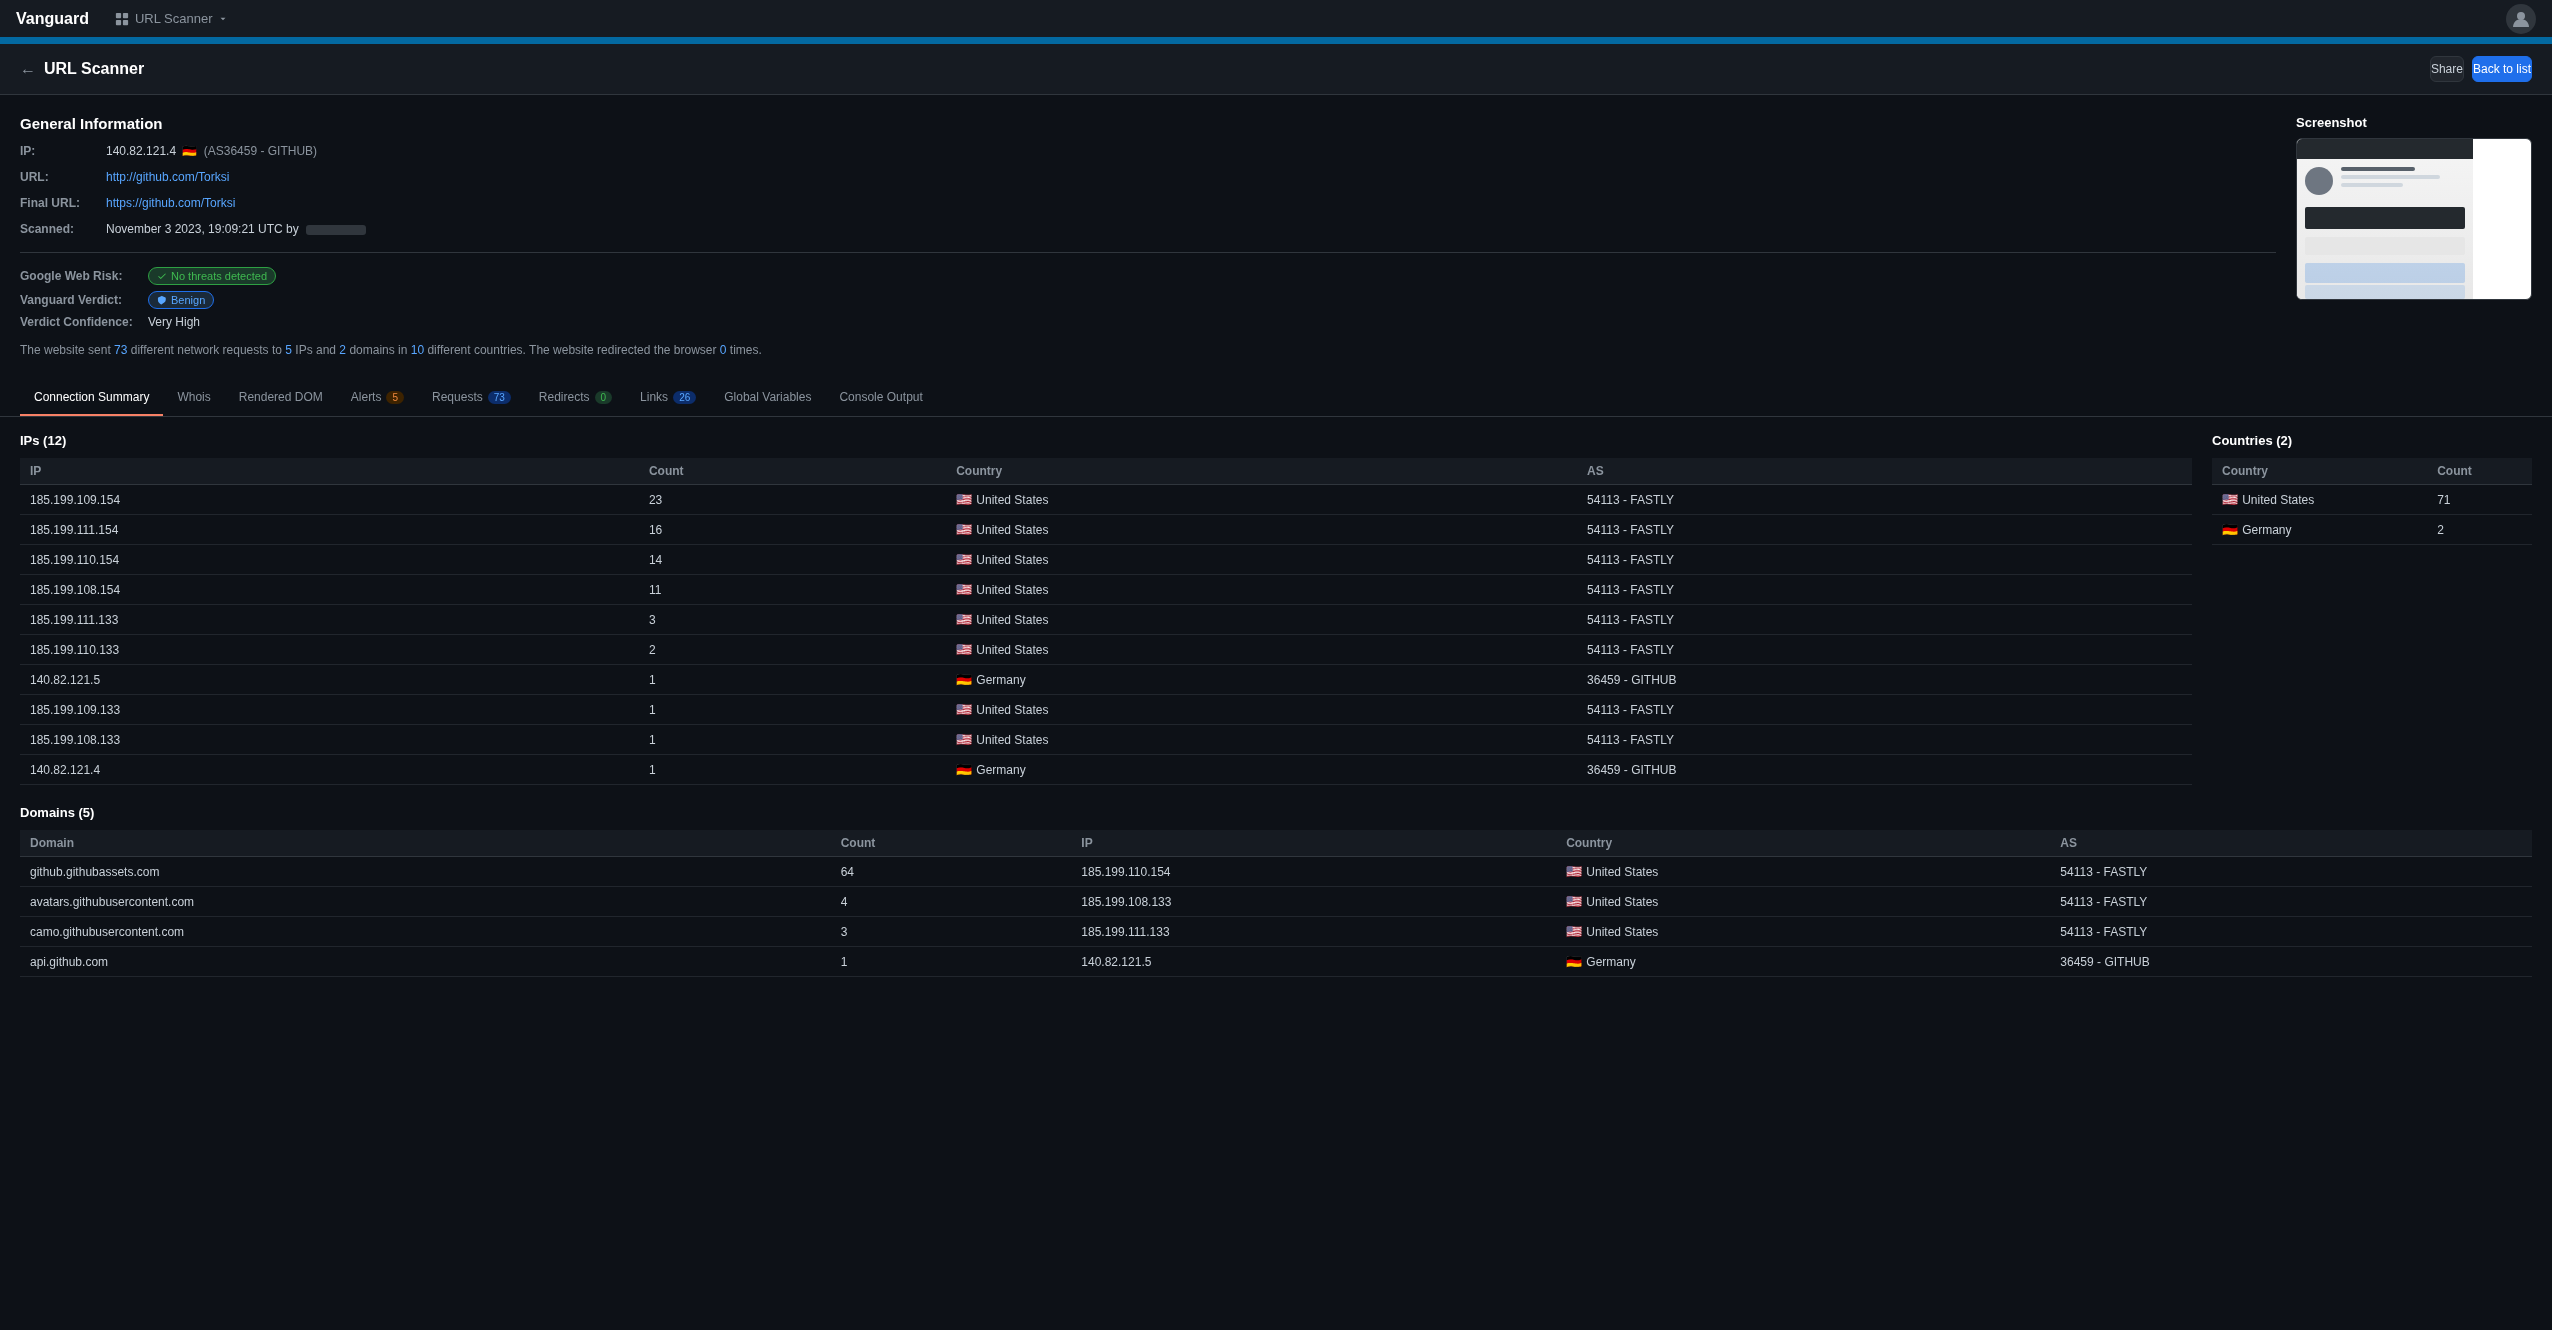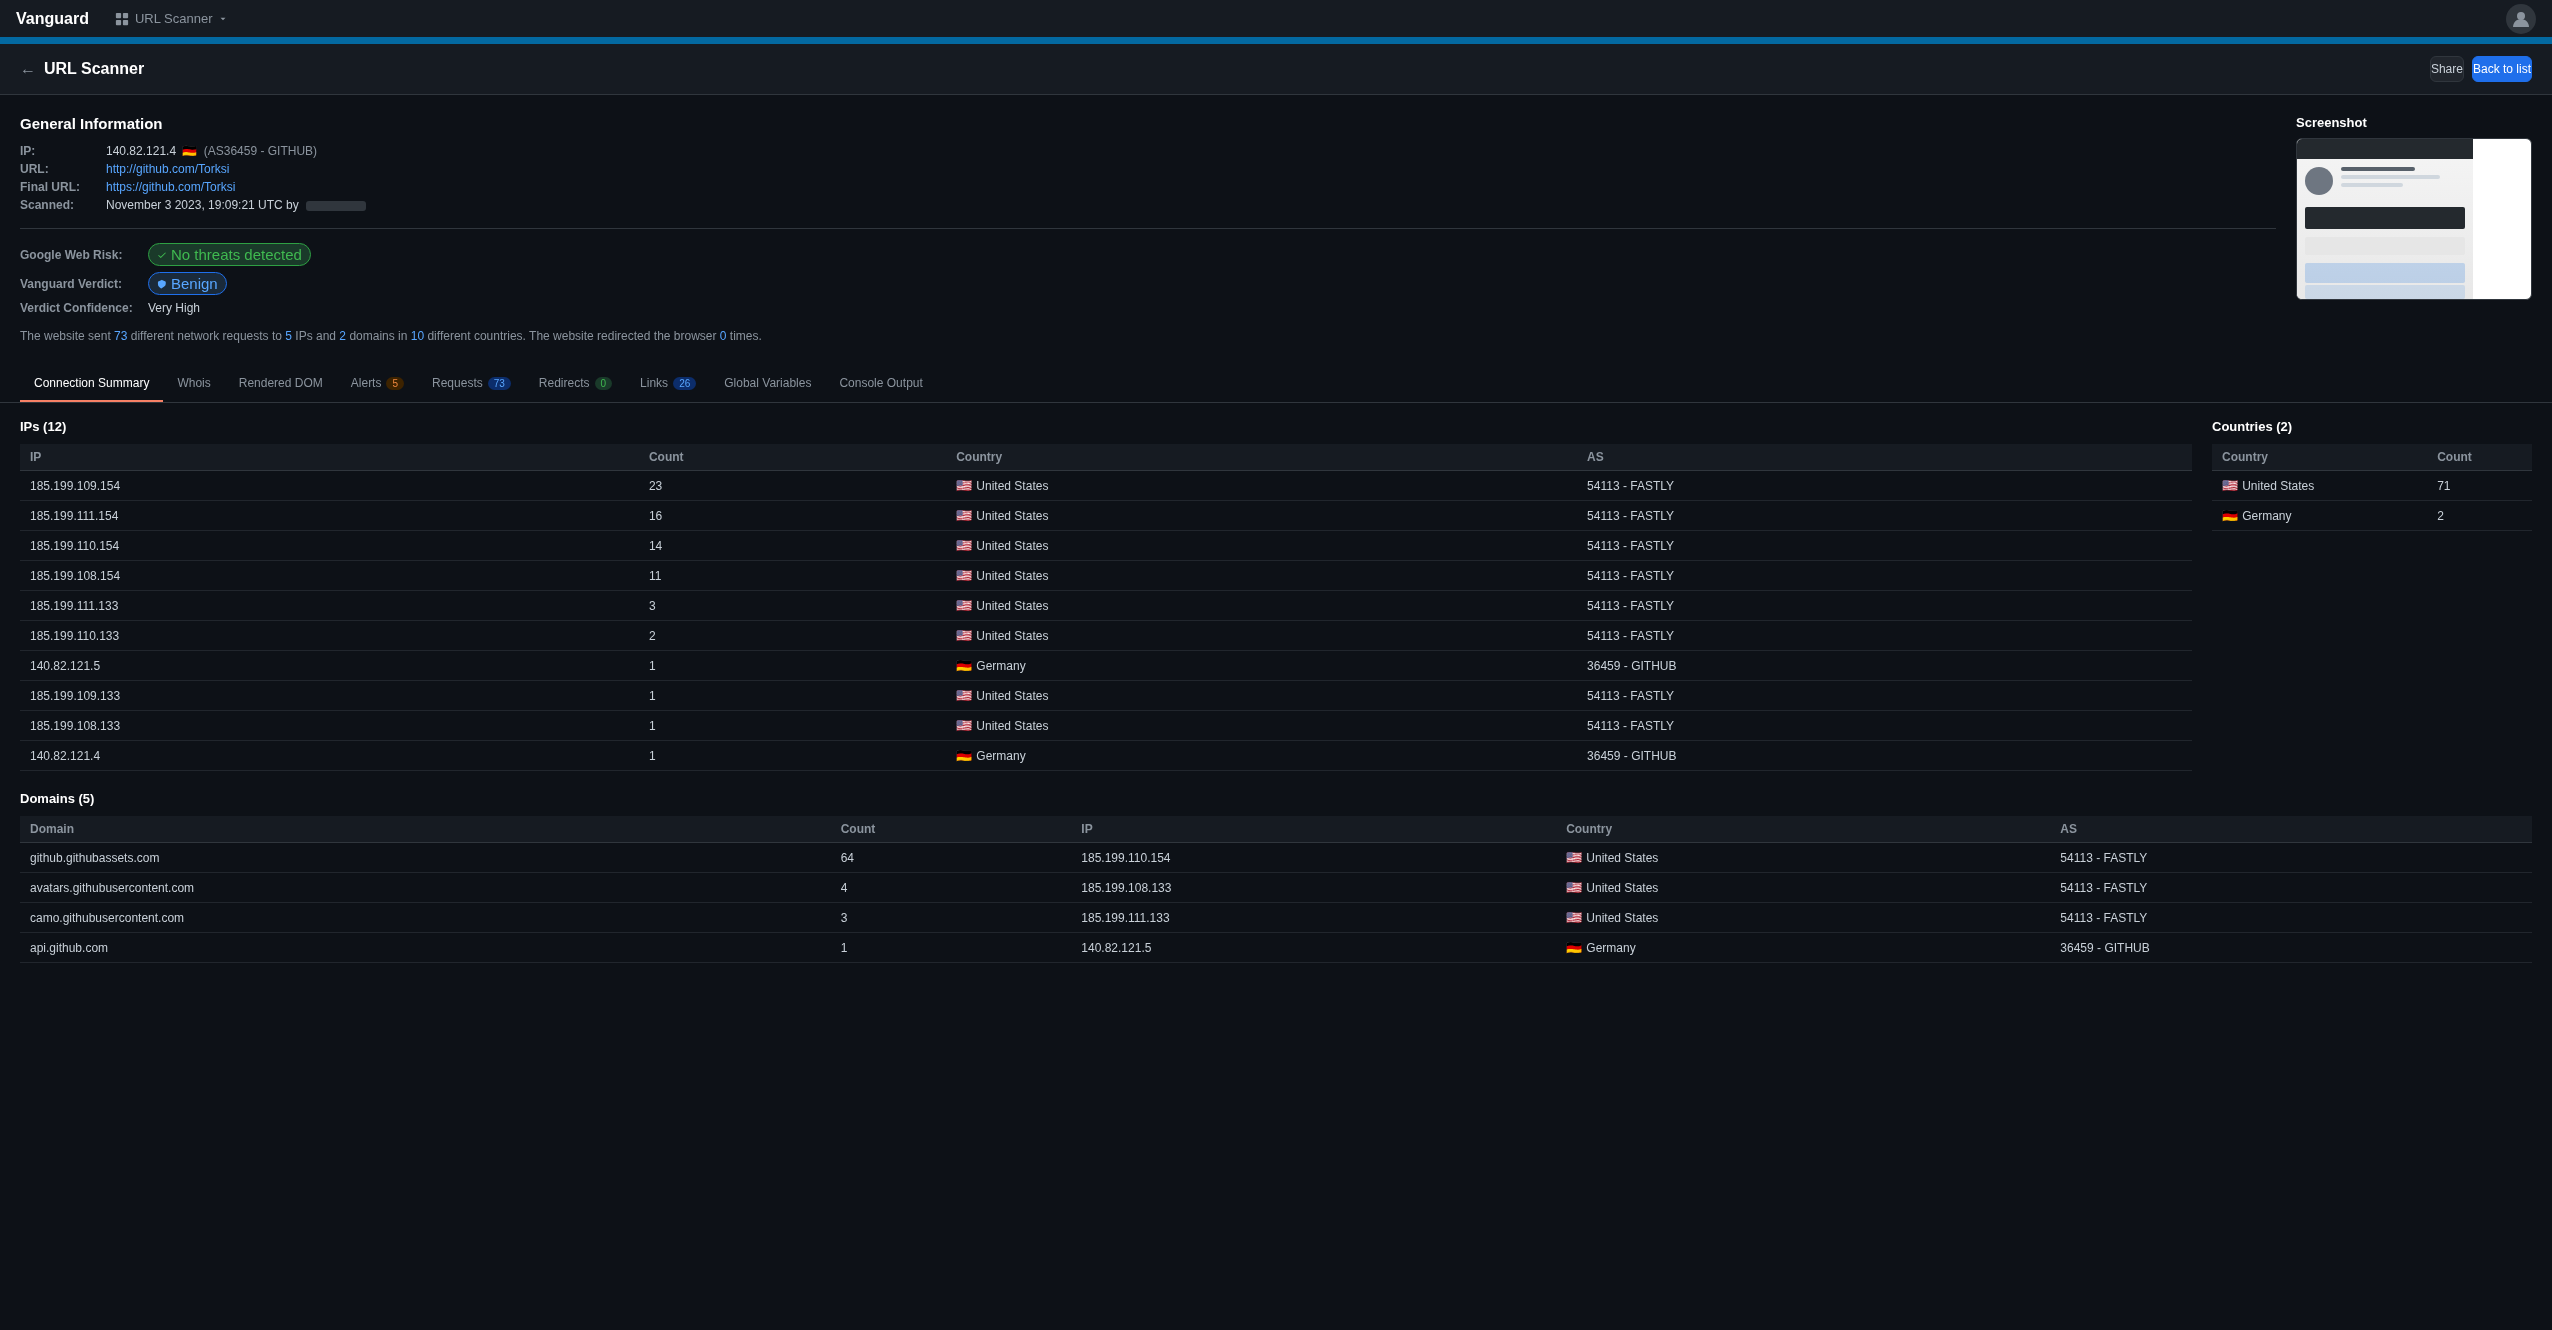--- a/index.html
+++ b/index.html
@@ -71,34 +71,34 @@
     .main-content {
       padding: 20px;
       display: flex;
       gap: 20px;
     }
     .left-panel { flex: 1; }
     .right-panel { width: 236px; flex-shrink: 0; }
 
     .section-title { font-size: 15px; font-weight: 600; color: #fff; margin-bottom: 12px; }
 
-    .info-grid { display: flex; flex-direction: column; gap: 4px; margin-bottom: 16px; }
+    .info-grid { display: flex; flex-direction: column; gap: 12px; margin-bottom: 16px; }
     .info-row { display: flex; align-items: baseline; gap: 6px; font-size: 12px; }
     .info-label { color: #8b949e; font-weight: 600; min-width: 80px; flex-shrink: 0; }
     .info-value { color: #c9d1d9; }
     .info-value a { color: #58a6ff; text-decoration: none; }
 
     .divider { border: none; border-top: 1px solid #30363d; margin: 14px 0; }
 
     .verdict-row { display: flex; align-items: center; gap: 8px; margin-bottom: 6px; font-size: 12px; }
     .verdict-label { color: #8b949e; font-weight: 600; min-width: 120px; }
     .badge {
       padding: 2px 8px;
       border-radius: 12px;
-      font-size: 15px;
+      font-size: 11px;
       font-weight: 500;
       display: inline-flex;
       align-items: center;
       gap: 4px;
     }
     .badge-green { background: #1a3a2a; color: #3fb950; border: 1px solid #2ea043; }
     .badge-blue { background: #1a2a3a; color: #58a6ff; border: 1px solid #1f6feb; }
 
     .summary-text { font-size: 12px; color: #8b949e; margin-top: 12px; line-height: 1.6; }
     .summary-text .highlight { color: #58a6ff; }

